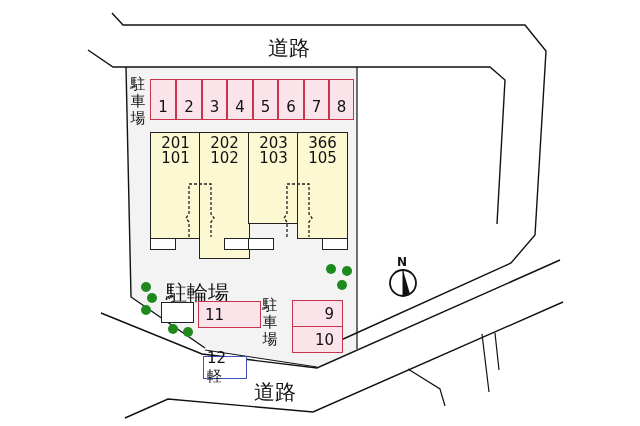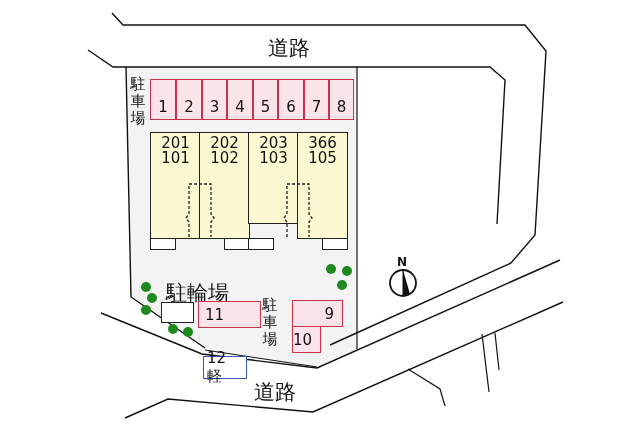--- a/index.html
+++ b/index.html
@@ -58,21 +58,21 @@
 <div class="pspace" style="left:227px;top:79px;width:26px;height:41px;">4</div>
 <div class="pspace" style="left:253px;top:79px;width:25px;height:41px;">5</div>
 <div class="pspace" style="left:278px;top:79px;width:26px;height:41px;">6</div>
 <div class="pspace" style="left:304px;top:79px;width:25px;height:41px;">7</div>
 <div class="pspace" style="left:329px;top:79px;width:25px;height:41px;">8</div>
 
 <div class="unit" style="left:150px;top:132px;width:51px;height:107px;">
   <div>201</div>
   <div>101</div>
 </div>
-<div class="unit" style="left:199px;top:132px;width:51px;height:107px;">
+<div class="unit" style="left:199px;top:132px;width:51px;height:127px;">
   <div>202</div>
   <div>102</div>
 </div>
 <div class="unit" style="left:248px;top:132px;width:51px;height:92px;">
   <div>203</div>
   <div>103</div>
 </div>
 <div class="unit" style="left:297px;top:132px;width:51px;height:107px;">
   <div>366</div>
   <div>105</div>
@@ -103,20 +103,20 @@
 <div class="pspace h" style="left:198px;top:301px;width:63px;height:27px;justify-content:flex-start;padding-left:6px;">11</div>
 <div class="pspace h kei" style="left:203px;top:328px;width:44px;height:23px;justify-content:flex-start;padding-left:3px;">12軽</div>
 
 <div class="vlbl" style="left:262px;top:297px;">
   <div>駐</div>
   <div>車</div>
   <div>場</div>
 </div>
 
 <div class="pspace h" style="left:292px;top:300px;width:51px;height:27px;">9</div>
-<div class="pspace h" style="left:292px;top:326px;width:29px;height:27px;">10</div>
+<div class="pspace h" style="left:292px;top:326px;width:51px;height:27px;">10</div>
 
 <div class="lbl" style="left:397px;top:256px;font-size:12px;font-weight:bold;">N</div>
 <svg class="base" style="left:388px;top:268px;" width="30" height="30" viewBox="0 0 30 30">
   <circle cx="15" cy="15" r="13" fill="#fff" stroke="#111" stroke-width="1.8"></circle>
   <polygon points="15,2 15,28 22,26" fill="#111"></polygon>
   <line x1="15" y1="2" x2="15" y2="28" stroke="#111" stroke-width="1"></line>
 </svg>
 
 </body></html>

